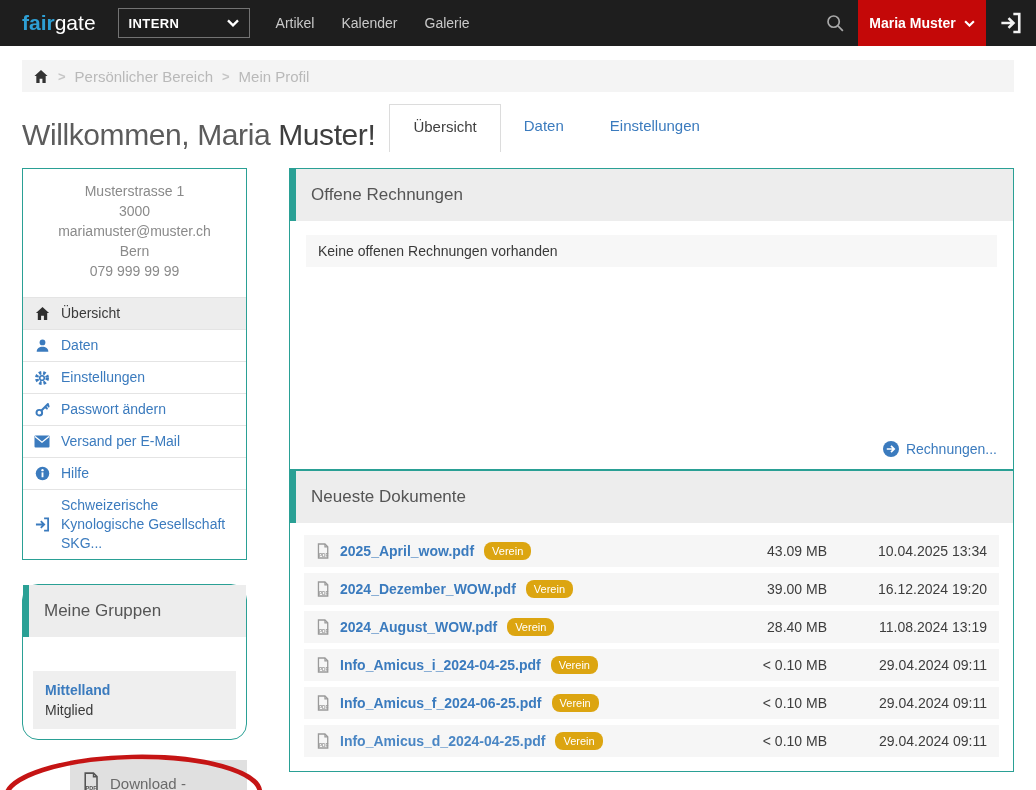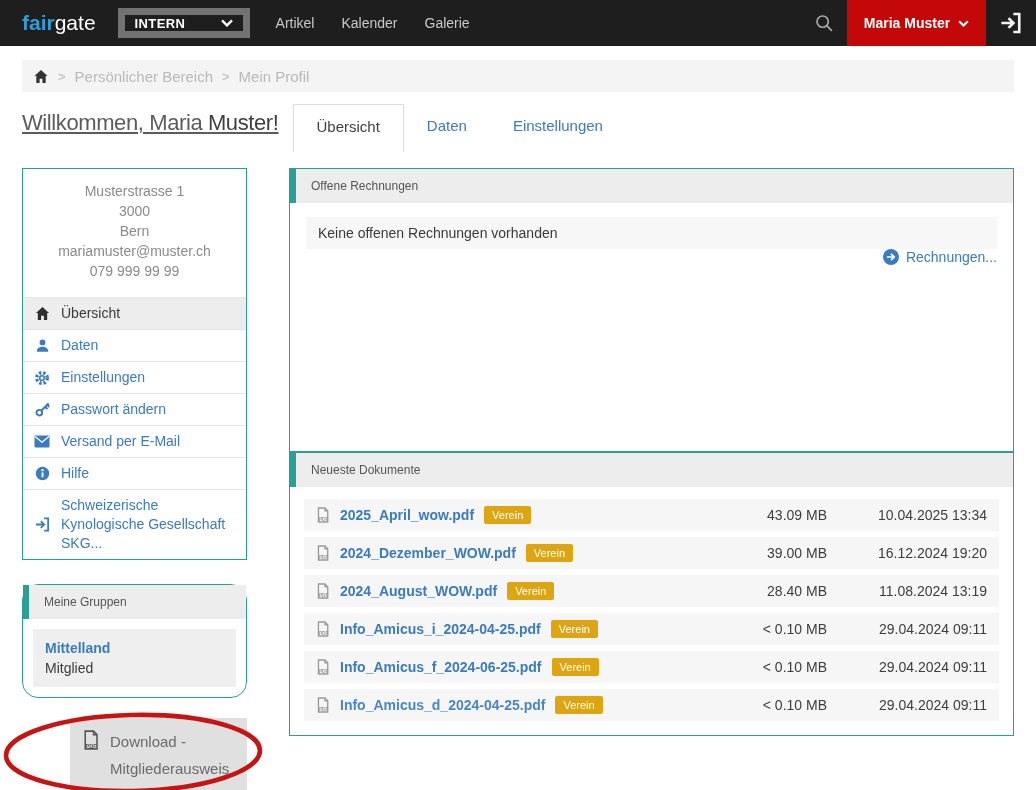--- a/index.html
+++ b/index.html
@@ -10,95 +10,95 @@
   html,body{margin:0;padding:0;}
   body{width:1036px;height:790px;overflow:hidden;background:#fff;
        font-family:"Liberation Sans","DejaVu Sans",sans-serif;color:#333;}
   svg{display:block;}
 
   
   .topbar{height:46px;background:var(--topbar-bg);display:flex;align-items:center;padding-left:22px;}
   .logo{font-size:21px;margin-right:22px;cursor:default;white-space:nowrap;}
   .logo .p1{color:var(--logo-blue);font-weight:700;}
   .logo .p2{color:#fff;font-weight:400;}
-  .scope{width:132px;height:30px;border:7px solid #737373;color:#fff;display:flex;align-items:center;
+  .scope{width:132px;height:30px;border:1px solid #737373;color:#fff;display:flex;align-items:center;
          justify-content:space-between;padding:0 10px;font-size:13px;font-weight:700;letter-spacing:.4px;}
   .topnav{display:flex;gap:27px;margin-left:26px;font-size:14px;color:#c9c9c9;}
   .topnav span{cursor:pointer;}
   .top-right{margin-left:auto;display:flex;align-items:stretch;height:46px;}
   .search-btn{width:46px;display:flex;align-items:center;justify-content:center;color:#a9a9a9;}
-  .user-menu{background:var(--user-red);width:139px;display:flex;align-items:center;justify-content:center;
+  .user-menu{background:var(--user-red);width:128px;display:flex;align-items:center;justify-content:center;
              gap:8px;color:#fff;font-size:14px;font-weight:700;}
   .signin-btn{width:50px;display:flex;align-items:center;justify-content:center;color:#f2f2f2;}
 
   
   .breadcrumb{margin:14px 22px 0;height:32px;background:#f4f4f4;display:flex;align-items:center;
               padding:0 11px;gap:9px;font-size:15px;color:#b9b9b9;}
   .crumb-sep{color:#c6c6c6;font-weight:700;font-size:13px;}
   .bc-home{color:#333;display:flex;}
   .crumb{cursor:pointer;}
 
   
   .title-row{margin:12px 22px 0;display:flex;align-items:flex-start;height:48px;}
-  h1{margin:6px 0 0;font-size:22px;font-weight:300;color:#5c5c5c;letter-spacing:-.4px;white-space:nowrap;text-decoration:underline;}
+  h1{margin:14px 0 0;font-size:30px;font-weight:300;color:#5c5c5c;letter-spacing:-.4px;white-space:nowrap;}
   h1 .emph{color:#3f3f3f;font-weight:400;}
   .tabs{display:flex;margin-left:14px;height:48px;}
   .tab{font-size:15px;color:var(--link-blue);padding:13px 23px;cursor:pointer;}
   .tab.active{color:#3f3f3f;background:#fff;border:1px solid #dcdcdc;border-bottom:none;height:48px;}
 
   
   .main{display:flex;margin:16px 22px 0;gap:42px;}
   .left-col{width:225px;flex:none;}
   .right-col{flex:1;min-width:0;}
 
   
   .card,.panel{border:1px solid var(--teal);background:#fff;}
   .panel-header{background:var(--panel-header-bg);border-left:6px solid var(--teal);
-                padding:10px 15px;font-size:12px;color:#555;}
+                padding:16px 15px;font-size:17px;color:#555;}
 
   
   .address{padding:12px 8px 16px;text-align:center;color:#8a8a8a;font-size:14px;line-height:20px;}
   .menu-item{display:flex;align-items:center;gap:10px;padding:6px 10px;color:var(--link-blue);
              font-size:14px;line-height:19px;border-top:1px solid #e4e4e4;cursor:pointer;}
   .menu-item.active{background:#ededed;color:#3a3a3a;}
   .mi{width:18px;flex:none;display:flex;justify-content:center;color:var(--link-blue);}
   .menu-item.active .mi{color:#2f2f2f;}
 
   
   .groups-card{margin-top:24px;border-radius:16px;}
-  .groups-body{padding:10px;}
+  .groups-body{padding:10px;margin-top:24px;}
   .group-box{background:#efefef;padding:9px 12px;font-size:14px;line-height:20px;}
   .group-name{color:var(--link-blue);font-weight:700;cursor:pointer;}
   .group-role{color:#3a3a3a;}
 
   
   .download-wrap{position:relative;margin-top:20px;}
   .download-btn{background:#e0e0e0;padding:10px 12px;display:flex;gap:10px;color:#6a6a6a;
                 font-size:15px;line-height:27px;cursor:pointer;align-items:flex-start;margin-left:48px;}
   .download-btn .mi{color:#555;margin-top:2px;}
   .annot{position:absolute;left:-20px;top:-10px;pointer-events:none;overflow:visible;}
 
   
-  .invoices-body{min-height:248px;display:flex;flex-direction:column;justify-content:flex-start;
+  .invoices-body{min-height:248px;display:flex;flex-direction:column;justify-content:space-between;
                  padding:14px 16px 12px;}
   .empty-row{background:#f7f7f7;padding:8px 12px;font-size:14px;color:#3a3a3a;}
   .footer-link{align-self:flex-end;display:flex;align-items:center;gap:7px;color:var(--link-blue);
                font-size:14px;cursor:pointer;}
   .footer-link .ci{color:var(--link-blue);}
 
   
   .docs-panel{}
   .docs-body{padding:12px 14px 14px;}
   .doc-row{display:flex;align-items:center;background:var(--row-bg);height:32px;padding:0 12px;
            margin-bottom:6px;gap:10px;}
   .doc-row:last-child{margin-bottom:0;}
   .doc-icon{color:#9a9a9a;flex:none;}
   .doc-name{color:var(--link-blue);font-weight:700;font-size:14px;cursor:pointer;white-space:nowrap;}
   .doc-row.muted .doc-name{font-weight:700;color:#4a86c4;}
-  .badge{background:var(--badge-amber);color:#fff;font-size:11px;padding:3px 8px;border-radius:2px;}
+  .badge{background:var(--badge-amber);color:#fff;font-size:11px;padding:3px 8px;border-radius:8px;}
   .doc-size{margin-left:auto;width:110px;text-align:right;font-size:14px;color:#3d3d3d;}
   .doc-date{width:150px;text-align:right;font-size:14px;color:#3d3d3d;}
 </style>
 </head>
 <body>
 
 <div class="topbar">
   <div class="logo"><span class="p1">fair</span><span class="p2">gate</span></div>
 
   <div class="scope">
@@ -166,22 +166,22 @@
 </div>
 
 <div class="main">
 
   <div class="left-col">
 
     <div class="card">
       <div class="address">
         <div>Musterstrasse 1</div>
         <div>3000</div>
+        <div>mariamuster@muster.ch</div>
         <div>Bern</div>
-        <div>mariamuster@muster.ch</div>
         <div>079 999 99 99</div>
       </div>
 
       <div class="menu-item active">
         <span class="mi">
           <svg width="15" height="15" viewBox="0 0 16 16">
               <path d="M8 1 15 7.5H13V15H9.5V10.5H6.5V15H3V7.5H1Z" fill="currentColor"></path>
             </svg>
         </span>
         <span>Übersicht</span>

